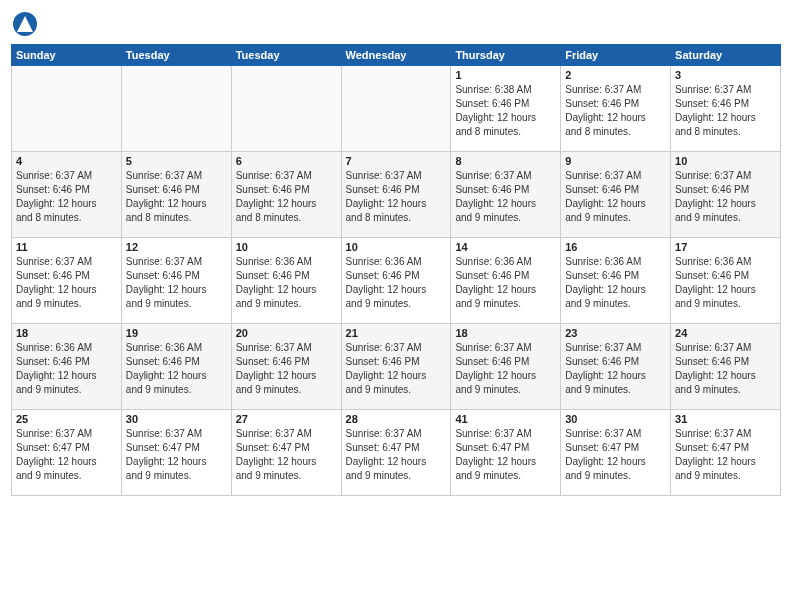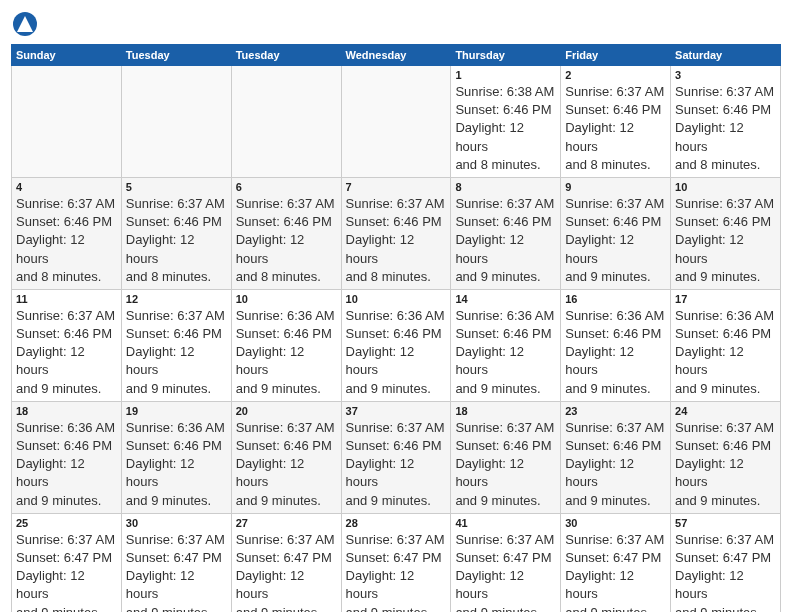--- a/index.html
+++ b/index.html
@@ -85,21 +85,21 @@
       background: #f5f5f5;
     }
     .day-number {
       font-size: 11px;
       font-weight: bold;
       color: #222;
       display: block;
       margin-bottom: 2px;
     }
     .day-info {
-      font-size: 13px;
+      font-size: 10px;
       line-height: 1.4;
       color: #333;
     }
     .empty-cell {
       background: #f9f9f9 !important;
     }
   </style>
 </head>
 <body>
 
@@ -279,21 +279,21 @@
 and 9 minutes.</div>
           </td>
           <td>
             <span class="day-number">20</span>
             <div class="day-info" style="white-space: pre-line;">Sunrise: 6:37 AM
 Sunset: 6:46 PM
 Daylight: 12 hours
 and 9 minutes.</div>
           </td>
           <td>
-            <span class="day-number">37</span>
+            <span class="day-number">21</span>
             <div class="day-info" style="white-space: pre-line;">Sunrise: 6:37 AM
 Sunset: 6:46 PM
 Daylight: 12 hours
 and 9 minutes.</div>
           </td>
           <td>
             <span class="day-number">18</span>
             <div class="day-info" style="white-space: pre-line;">Sunrise: 6:37 AM
 Sunset: 6:46 PM
 Daylight: 12 hours
@@ -351,21 +351,21 @@
 and 9 minutes.</div>
           </td>
           <td>
             <span class="day-number">30</span>
             <div class="day-info" style="white-space: pre-line;">Sunrise: 6:37 AM
 Sunset: 6:47 PM
 Daylight: 12 hours
 and 9 minutes.</div>
           </td>
           <td>
-            <span class="day-number">57</span>
+            <span class="day-number">31</span>
             <div class="day-info" style="white-space: pre-line;">Sunrise: 6:37 AM
 Sunset: 6:47 PM
 Daylight: 12 hours
 and 9 minutes.</div>
           </td>
         </tr>
       </tbody>
   </table>
 </div>
 

